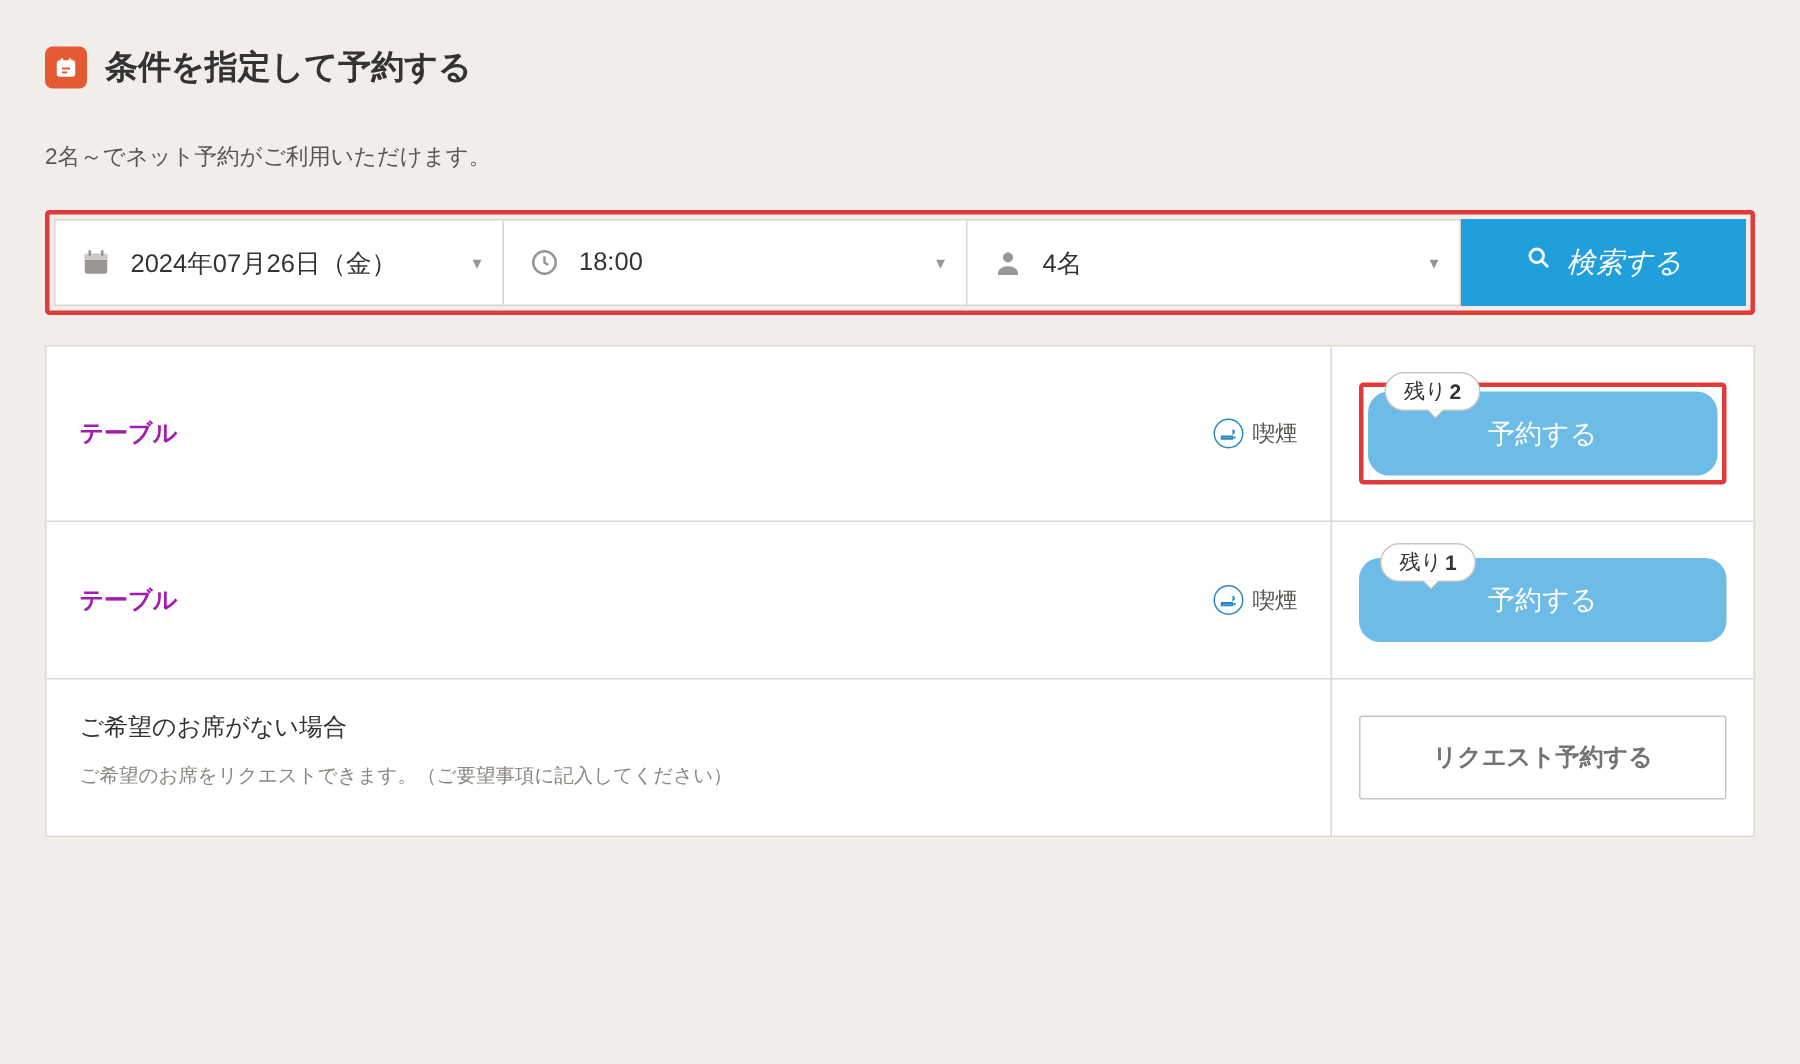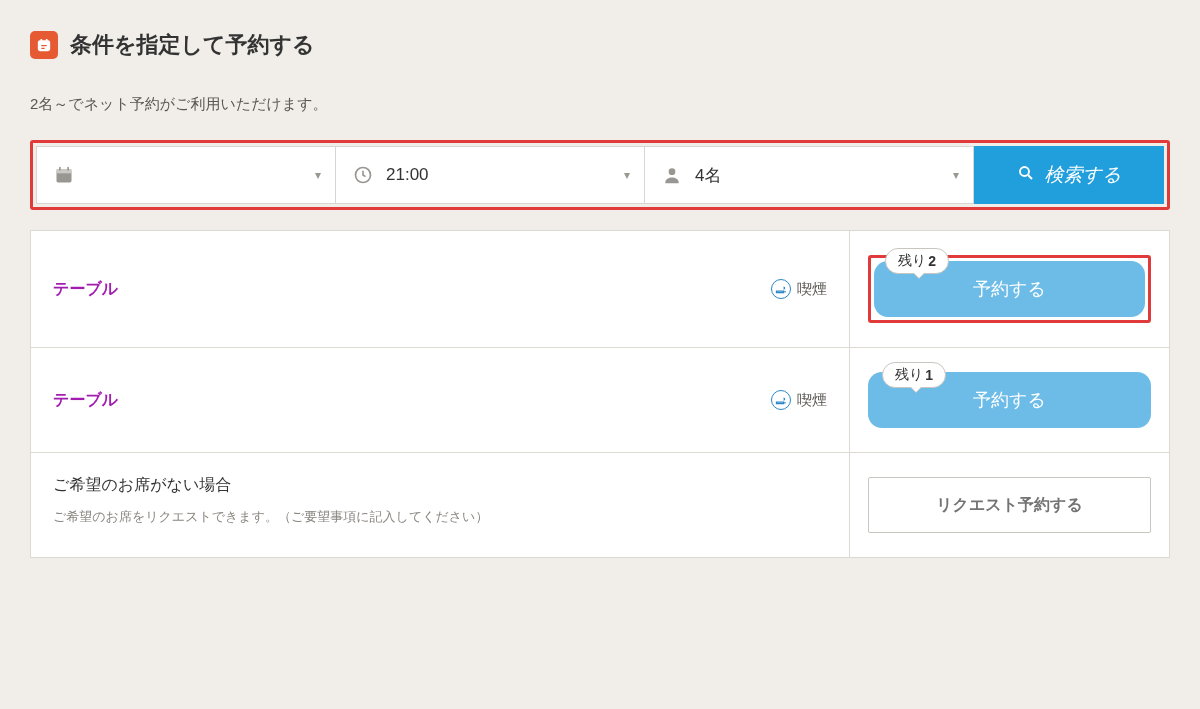--- a/index.html
+++ b/index.html
@@ -52,21 +52,21 @@
     font-style:italic;
   }
   .search-btn .ico svg { width:18px; height:18px; }
 
   
   .results { border:1px solid #dcd8d2; background:#fff; }
   .res-row { display:flex; align-items:stretch; }
   .res-row + .res-row { border-top:1px solid #dcd8d2; }
   .col-left { flex:1; padding: 40px 22px; display:flex; align-items:center; justify-content:space-between;}
   .col-right{
-    width: 320px; border-left:1px solid #dcd8d2;
+    width: 282px; border-left:1px solid #dcd8d2;
     display:flex; align-items:center; justify-content:center;
     padding: 24px 18px;
   }
   .seat-name { font-size: 16px; font-weight: 700; color:#a21caf; }
   .smoking { display:flex; align-items:center; gap:6px; color:#595652; font-size:15px;padding-left:20px; }
   .smoking-badge {
     width:20px; height:20px; border:1.5px solid #2a87c7; border-radius:50%;
     display:flex; align-items:center; justify-content:center;
     color:#2a87c7; font-size:11px; line-height:1;
   }
@@ -128,30 +128,31 @@
     <div class="search-row">
       <div class="sel sel-date">
         <span class="ico">
           <svg viewBox="0 0 24 24" width="20" height="20" fill="#9a9692">
               <rect x="3" y="5" width="18" height="16" rx="2"></rect>
               <rect x="3" y="5" width="18" height="5" fill="#cdcac5"></rect>
               <rect x="6" y="2" width="2" height="5" rx="1"></rect>
               <rect x="16" y="2" width="2" height="5" rx="1"></rect>
             </svg>
         </span>
+        <span>2024年07月26日（金）</span>
         <span class="chev">▾</span>
       </div>
       <div class="sel sel-time">
         <span class="ico">
           <svg viewBox="0 0 24 24" width="20" height="20" fill="none" stroke="#9a9692" stroke-width="2">
               <circle cx="12" cy="12" r="9"></circle>
               <path d="M12 7v5l3 2"></path>
             </svg>
         </span>
-        <span>21:00</span>
+        <span>18:00</span>
         <span class="chev">▾</span>
       </div>
       <div class="sel sel-party">
         <span class="ico">
           <svg viewBox="0 0 24 24" width="20" height="20" fill="#9a9692">
               <circle cx="12" cy="8" r="4"></circle>
               <path d="M4 21c0-4 4-6 8-6s8 2 8 6v1H4z"></path>
             </svg>
         </span>
         <span>4名</span>

